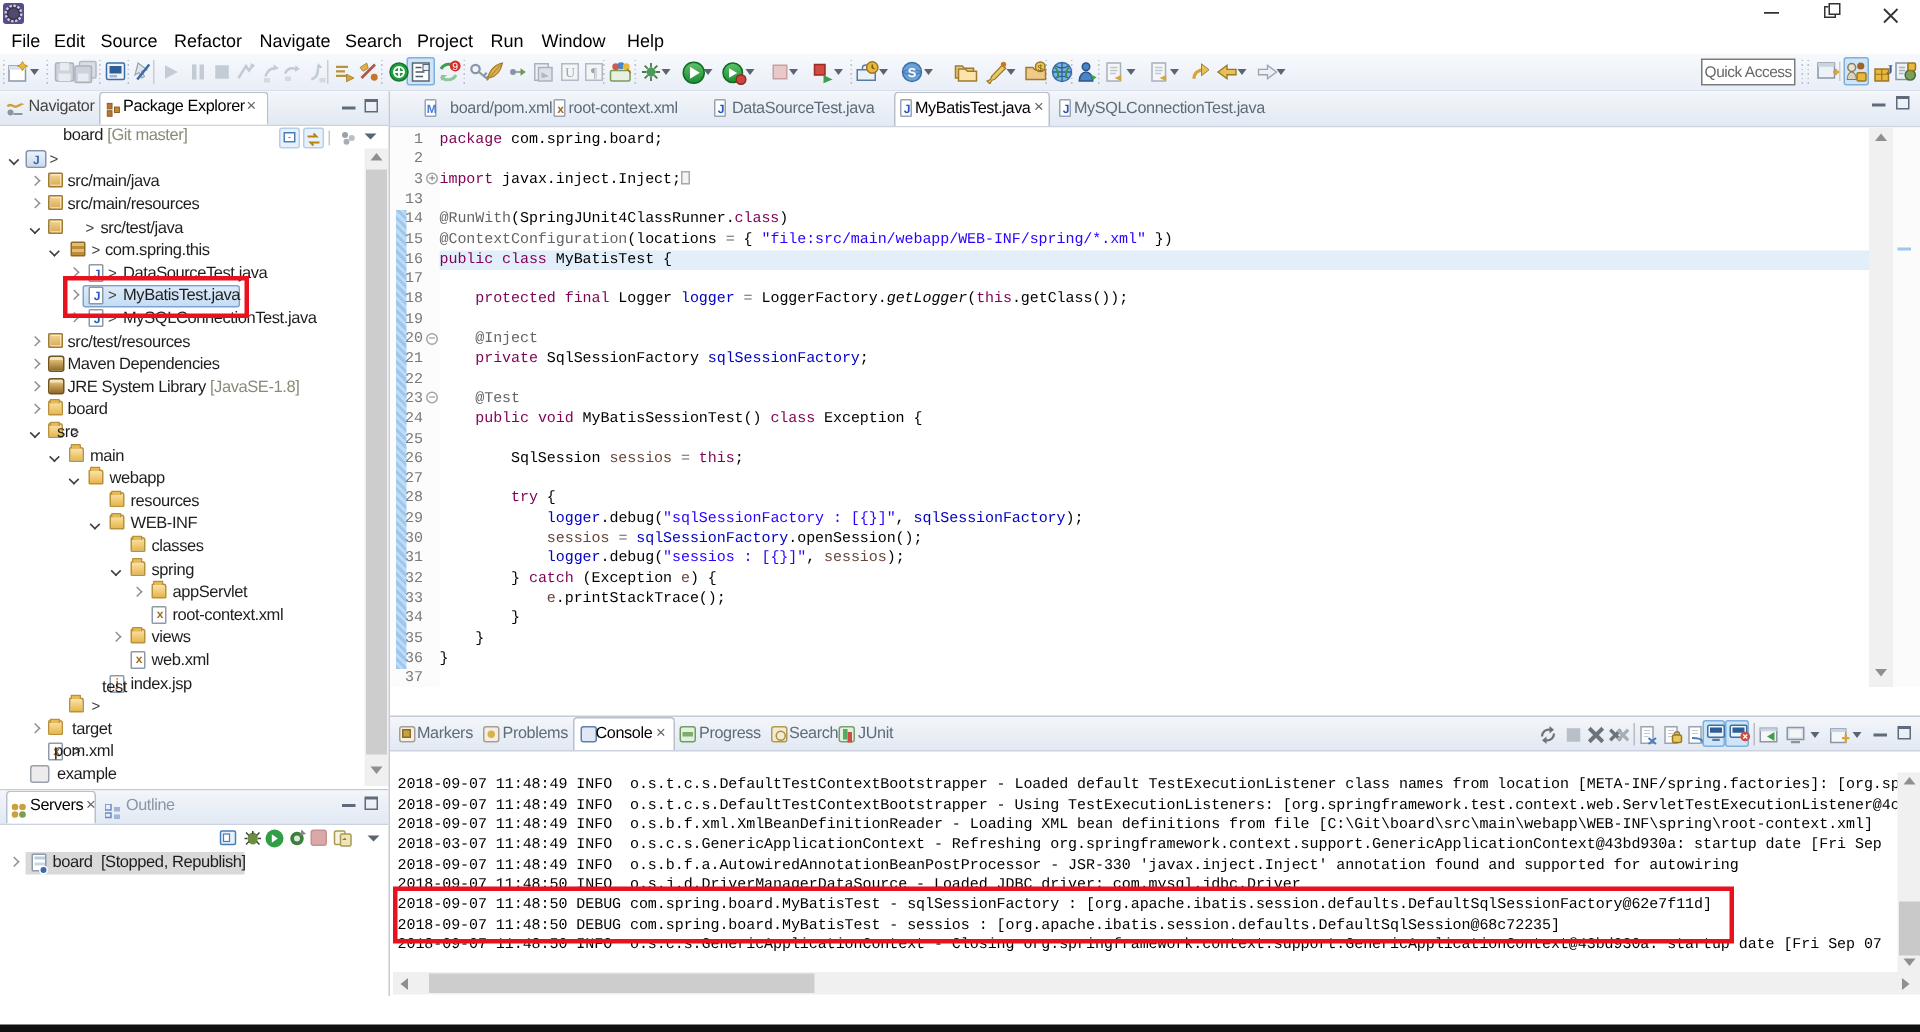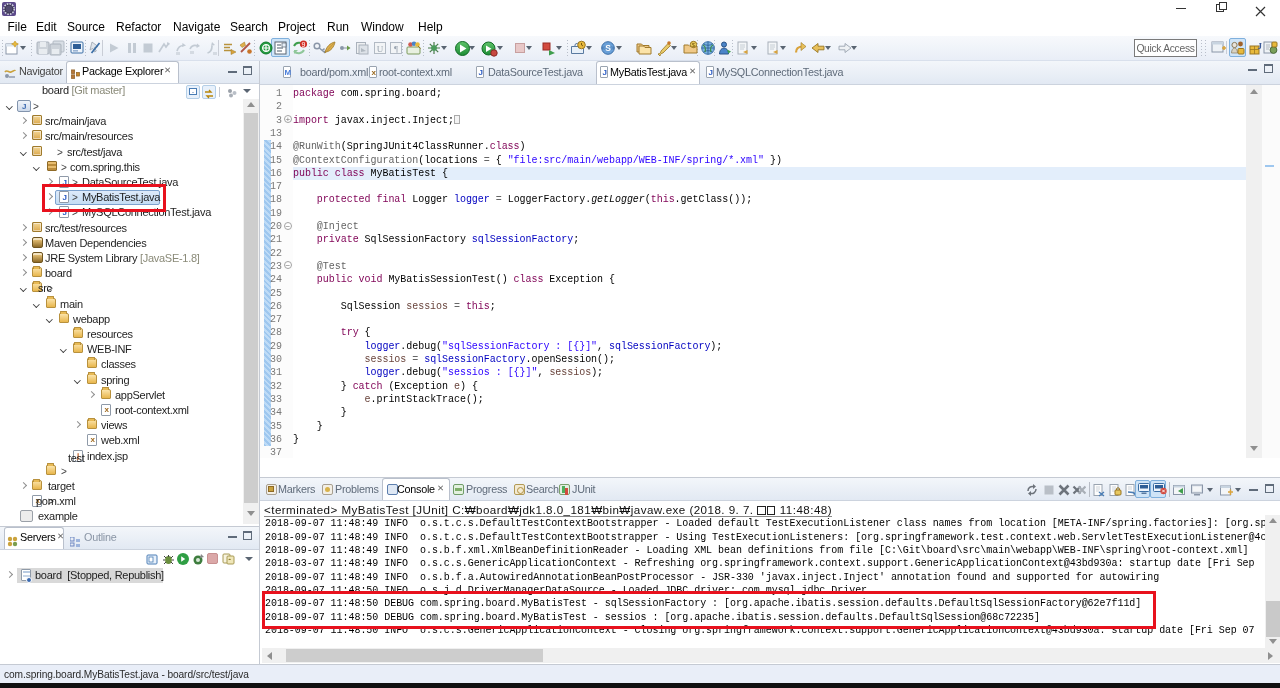--- a/index.html
+++ b/index.html
@@ -702,21 +702,20 @@
               </svg></span><span class="abs" style="left:930px;top:5px;width:14px;height:14px;"><svg width="14" height="14" viewBox="0 0 14 14">
                 <rect x="1.5" y="2" width="11" height="8" fill="#dde3ea" stroke="#8a96a8"></rect>
                 <rect x="3" y="3.5" width="8" height="5" fill="#f4f6f8"></rect>
                 <rect x="4" y="11" width="6" height="1.5" fill="#8a96a8"></rect>
               </svg></span><span class="dd" style="left:947px;top:10px;"></span><span class="abs" style="left:959px;top:5px;width:14px;height:14px;"><svg width="14" height="14" viewBox="0 0 14 14">
                 <rect x="1.5" y="3" width="10" height="9" fill="#f4f6f8" stroke="#8a96a8"></rect>
                 <rect x="1.5" y="3" width="10" height="2" fill="#c8d4e0"></rect>
                 <path d="M9 9h5M11.5 6.5V12" stroke="#d9a33c" stroke-width="1.5"></path>
               </svg></span><span class="dd" style="left:975px;top:10px;"></span><span class="mmbtn" style="left:989px;top:8px;border-bottom:2px solid #5f6b7a;height:5px;"></span><span class="mmbtn" style="left:1005px;top:6px;border:1px solid #5f6b7a;border-top:2px solid #5f6b7a;"></span></span>
     </div>
-    <div class="termline" style="top:26px;left:4px;">&lt;terminated&gt; MyBatisTest [JUnit] C:₩board₩jdk1.8.0_181₩bin₩javaw.exe (2018. 9. 7. <span class="cjk"></span><span class="cjk"></span> 11:48:48)</div>
     <div id="conlog">
     <div class="conline" style="top:40.2px;left:5px;">2018-09-07 11:48:49 INFO  o.s.t.c.s.DefaultTestContextBootstrapper - Loaded default TestExecutionListener class names from location [META-INF/spring.factories]: [org.springframework.test.context.web.ServletTestExecutionListener]</div>
     <div class="conline" style="top:53.6px;left:5px;">2018-09-07 11:48:49 INFO  o.s.t.c.s.DefaultTestContextBootstrapper - Using TestExecutionListeners: [org.springframework.test.context.web.ServletTestExecutionListener@4c012563]</div>
     <div class="conline" style="top:66.9px;left:5px;">2018-09-07 11:48:49 INFO  o.s.b.f.xml.XmlBeanDefinitionReader - Loading XML bean definitions from file [C:\Git\board\src\main\webapp\WEB-INF\spring\root-context.xml]</div>
     <div class="conline" style="top:80.2px;left:5px;">2018-03-07 11:48:49 INFO  o.s.c.s.GenericApplicationContext - Refreshing org.springframework.context.support.GenericApplicationContext@43bd930a: startup date [Fri Sep</div>
     <div class="conline" style="top:93.6px;left:5px;">2018-09-07 11:48:49 INFO  o.s.b.f.a.AutowiredAnnotationBeanPostProcessor - JSR-330 'javax.inject.Inject' annotation found and supported for autowiring</div>
     <div class="conline" style="top:107.0px;left:5px;">2018-09-07 11:48:50 INFO  o.s.j.d.DriverManagerDataSource - Loaded JDBC driver: com.mysql.jdbc.Driver</div>
     <div class="conline" style="top:120.3px;left:5px;">2018-09-07 11:48:50 DEBUG com.spring.board.MyBatisTest - sqlSessionFactory : [org.apache.ibatis.session.defaults.DefaultSqlSessionFactory@62e7f11d]</div>
     <div class="conline" style="top:133.7px;left:5px;">2018-09-07 11:48:50 DEBUG com.spring.board.MyBatisTest - sessios : [org.apache.ibatis.session.defaults.DefaultSqlSession@68c72235]</div>
     <div class="conline" style="top:147.0px;left:5px;">2018-09-07 11:48:50 INFO  o.s.c.s.GenericApplicationContext - Closing org.springframework.context.support.GenericApplicationContext@43bd930a: startup date [Fri Sep 07</div>
@@ -728,16 +727,13 @@
       <div class="abs" style="left:1px;top:86px;width:14px;height:36px;background:#c9c9c9;"></div>
       <span class="td4" style="left:4px;top:124px;"></span>
     </div>
     <div class="abs sbtrack" style="left:2px;top:171px;width:1019px;height:15px;">
       <span class="tl4" style="left:5px;top:3.5px;"></span>
       <span class="tr4" style="left:1006px;top:3.5px;"></span>
       <div class="abs" style="left:24px;top:1px;width:257px;height:13px;background:#cdcdcd;"></div>
     </div>
   </div>
 </div>
-<div class="abs" id="statusbar">
-      <div class="txt">com.spring.board.MyBatisTest.java - board/src/test/java</div>
-    </div>
 <div class="abs" id="blackstrip"></div>
 </div>
 </body></html>

